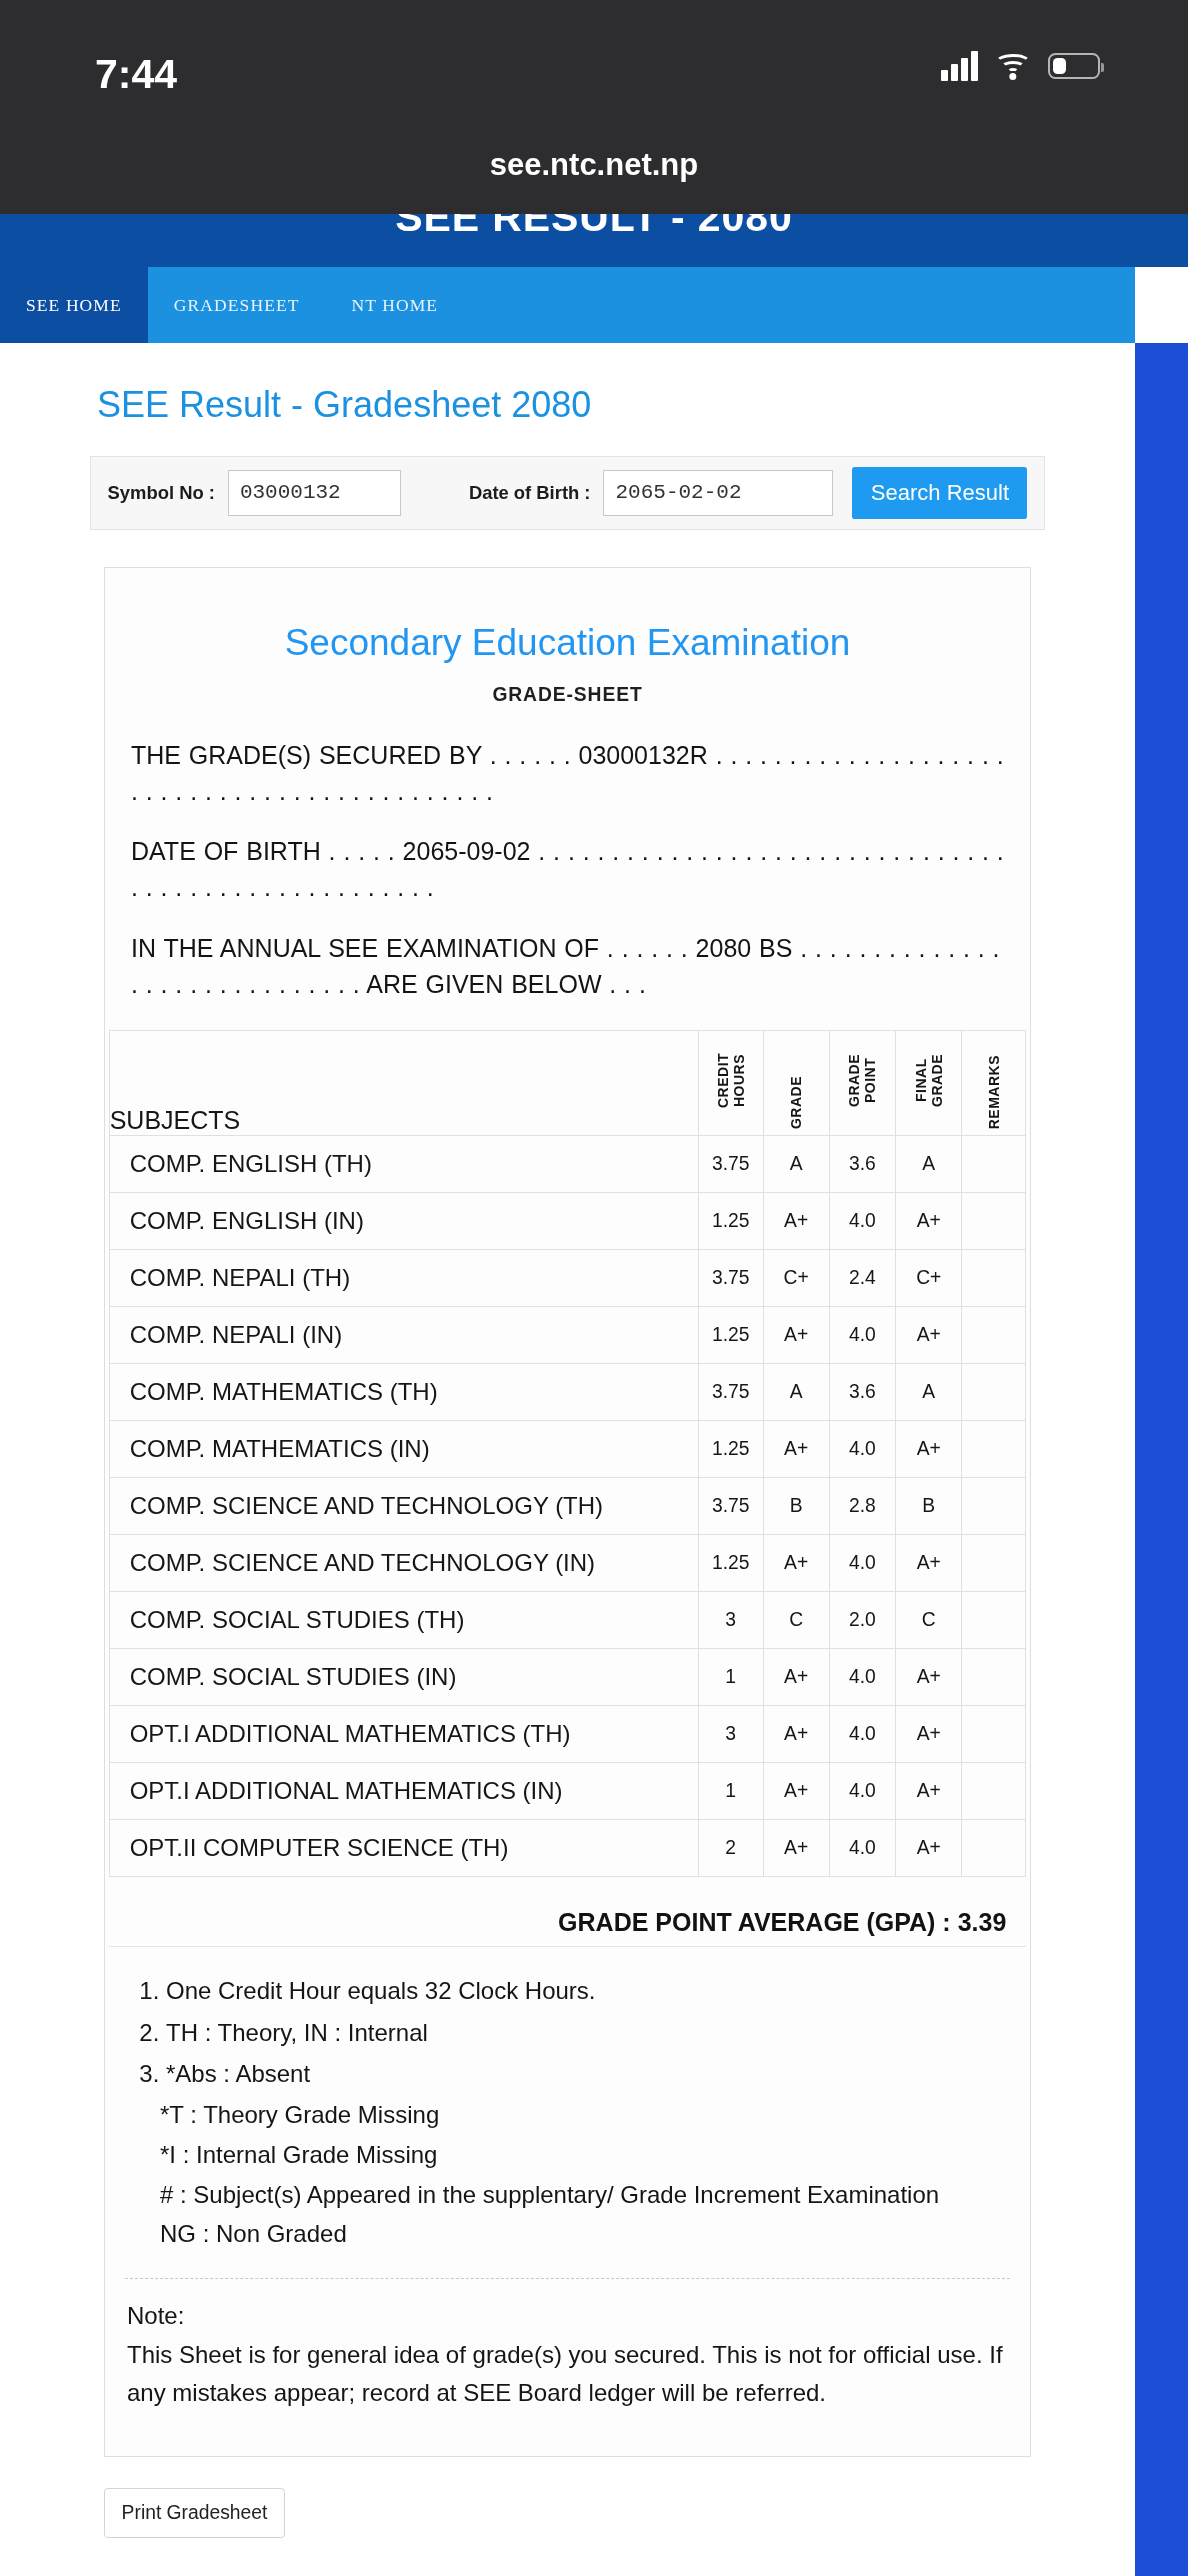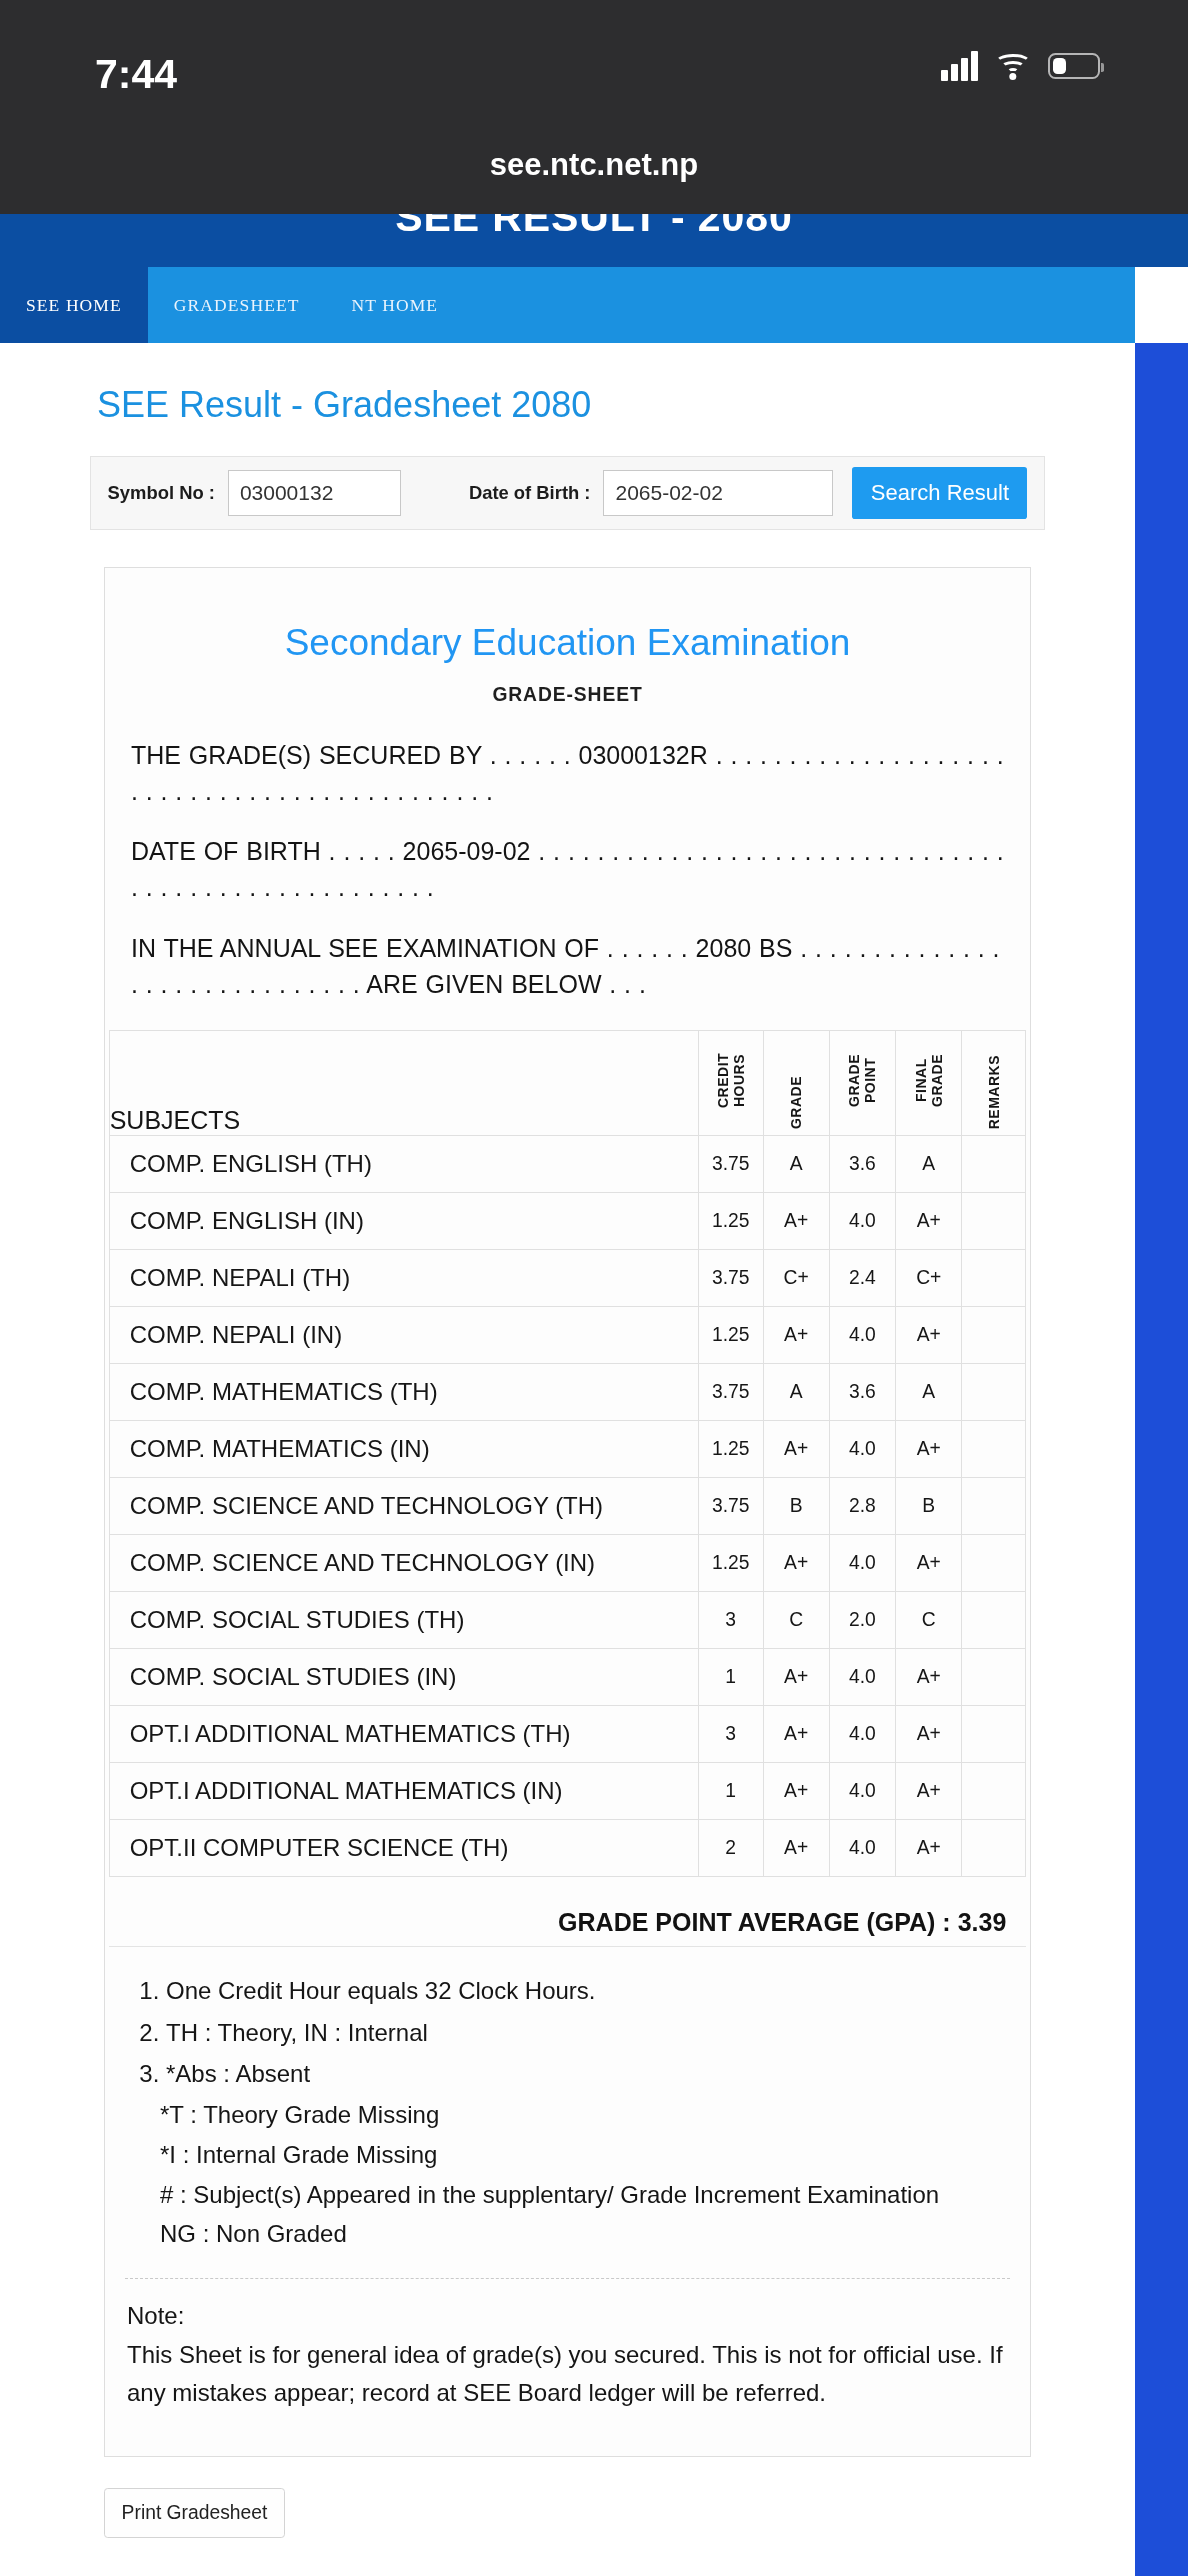--- a/index.html
+++ b/index.html
@@ -171,21 +171,21 @@
     margin-right: 13px;
     white-space: nowrap;
   }
   .text-input {
     height: 46px;
     border: 0.9px solid #c8c8c8;
     background: #ffffff;
     font-size: 21px;
     color: #333333;
     padding: 8px 11px;
-    font-family: Liberation Sans, sans-serif;
+    font-family: Liberation Mono, monospace;
   }
   #symbol-input { width: 173px; }
   #dob-input { width: 230px; margin-right: 0; }
   .gap-lg { width: 68px; }
   .btn-primary {
     margin-left: auto;
     background: #1e9bf0;
     color: #ffffff;
     border: none;
     border-radius: 2.8px;

